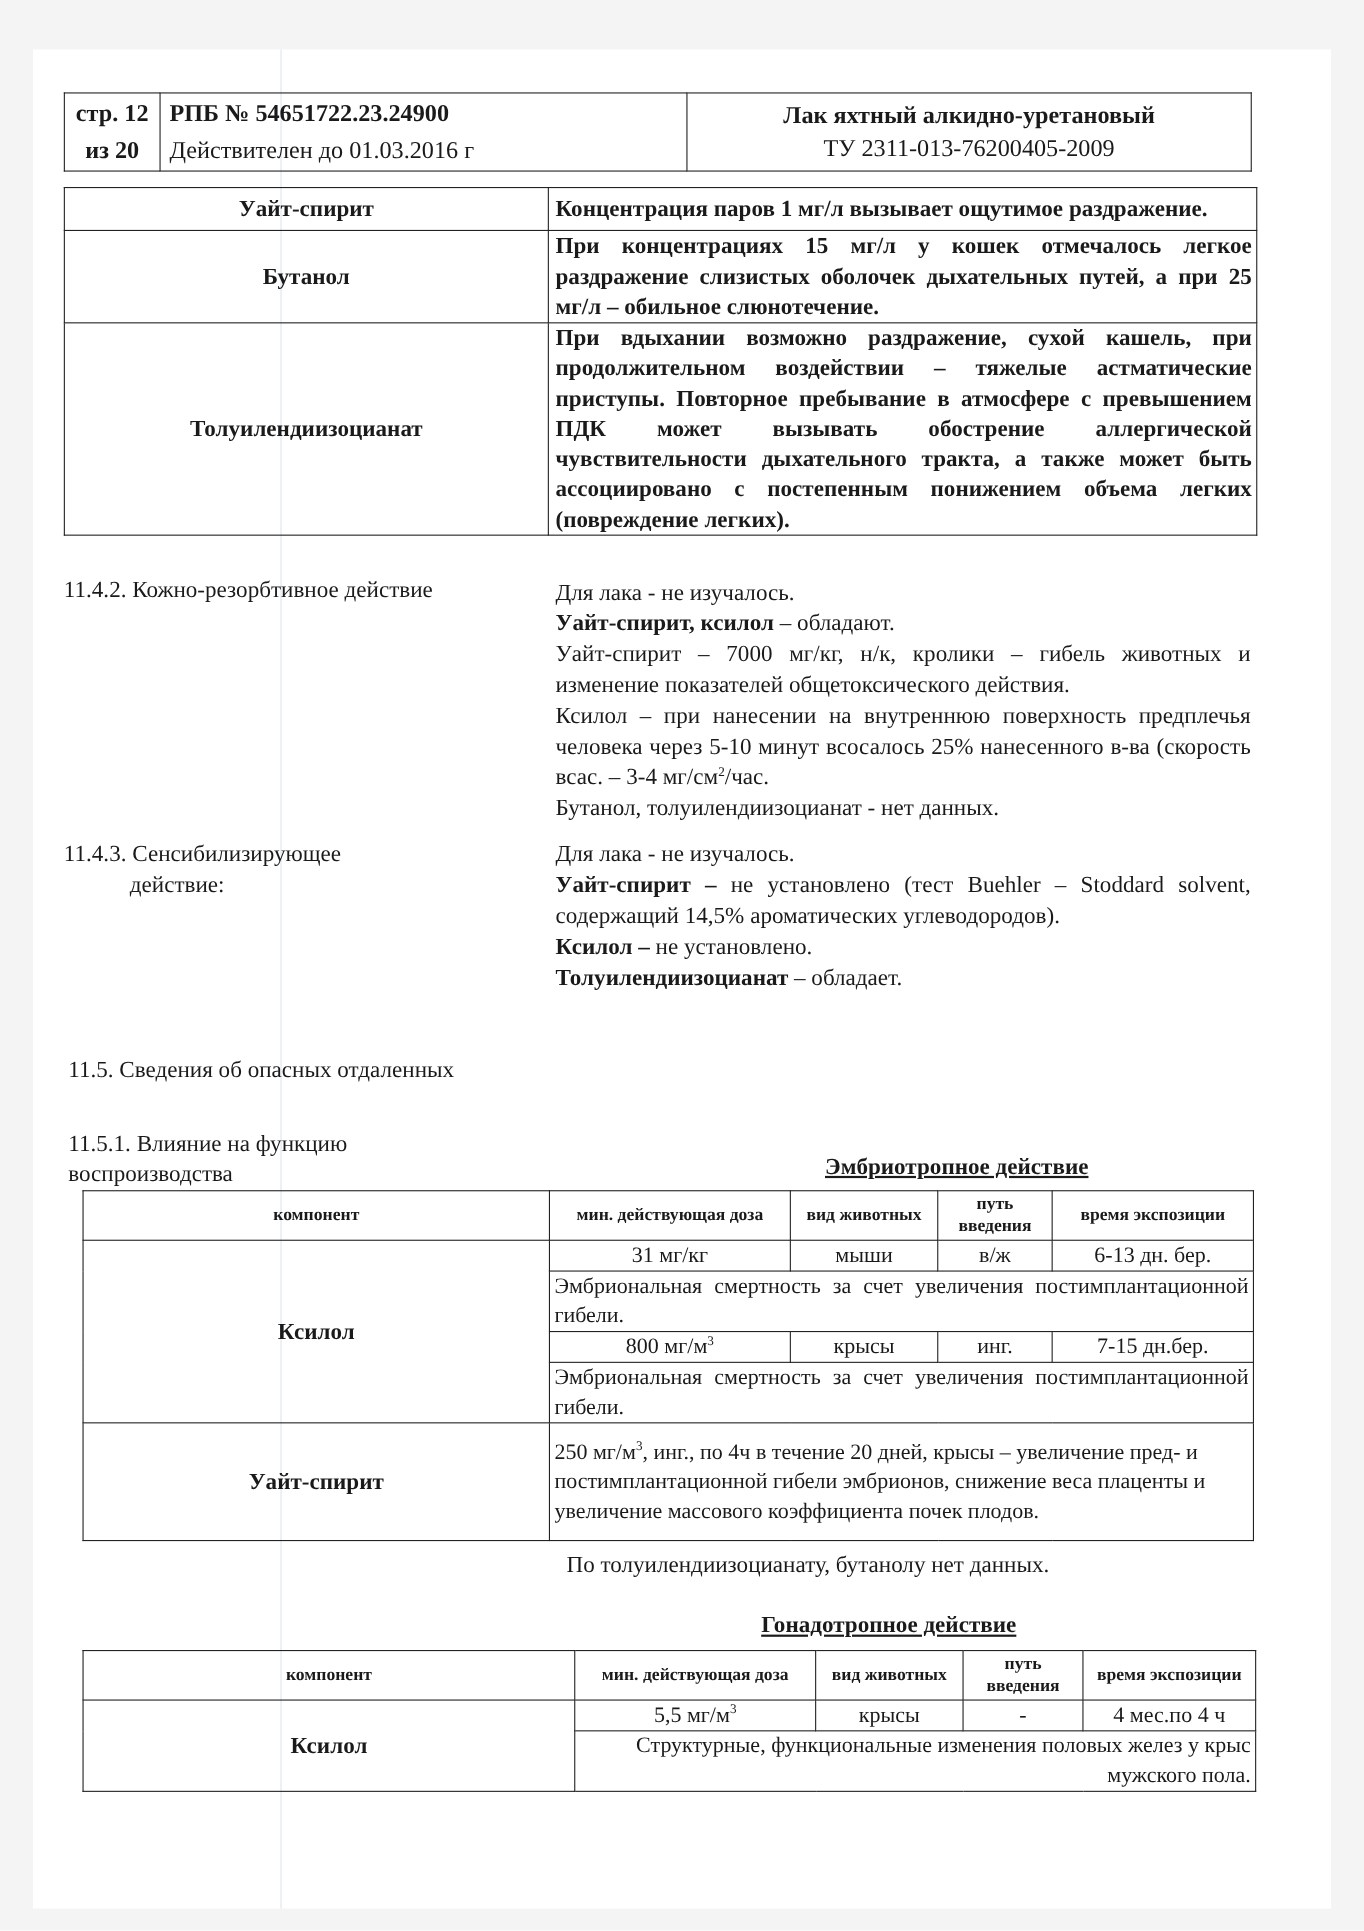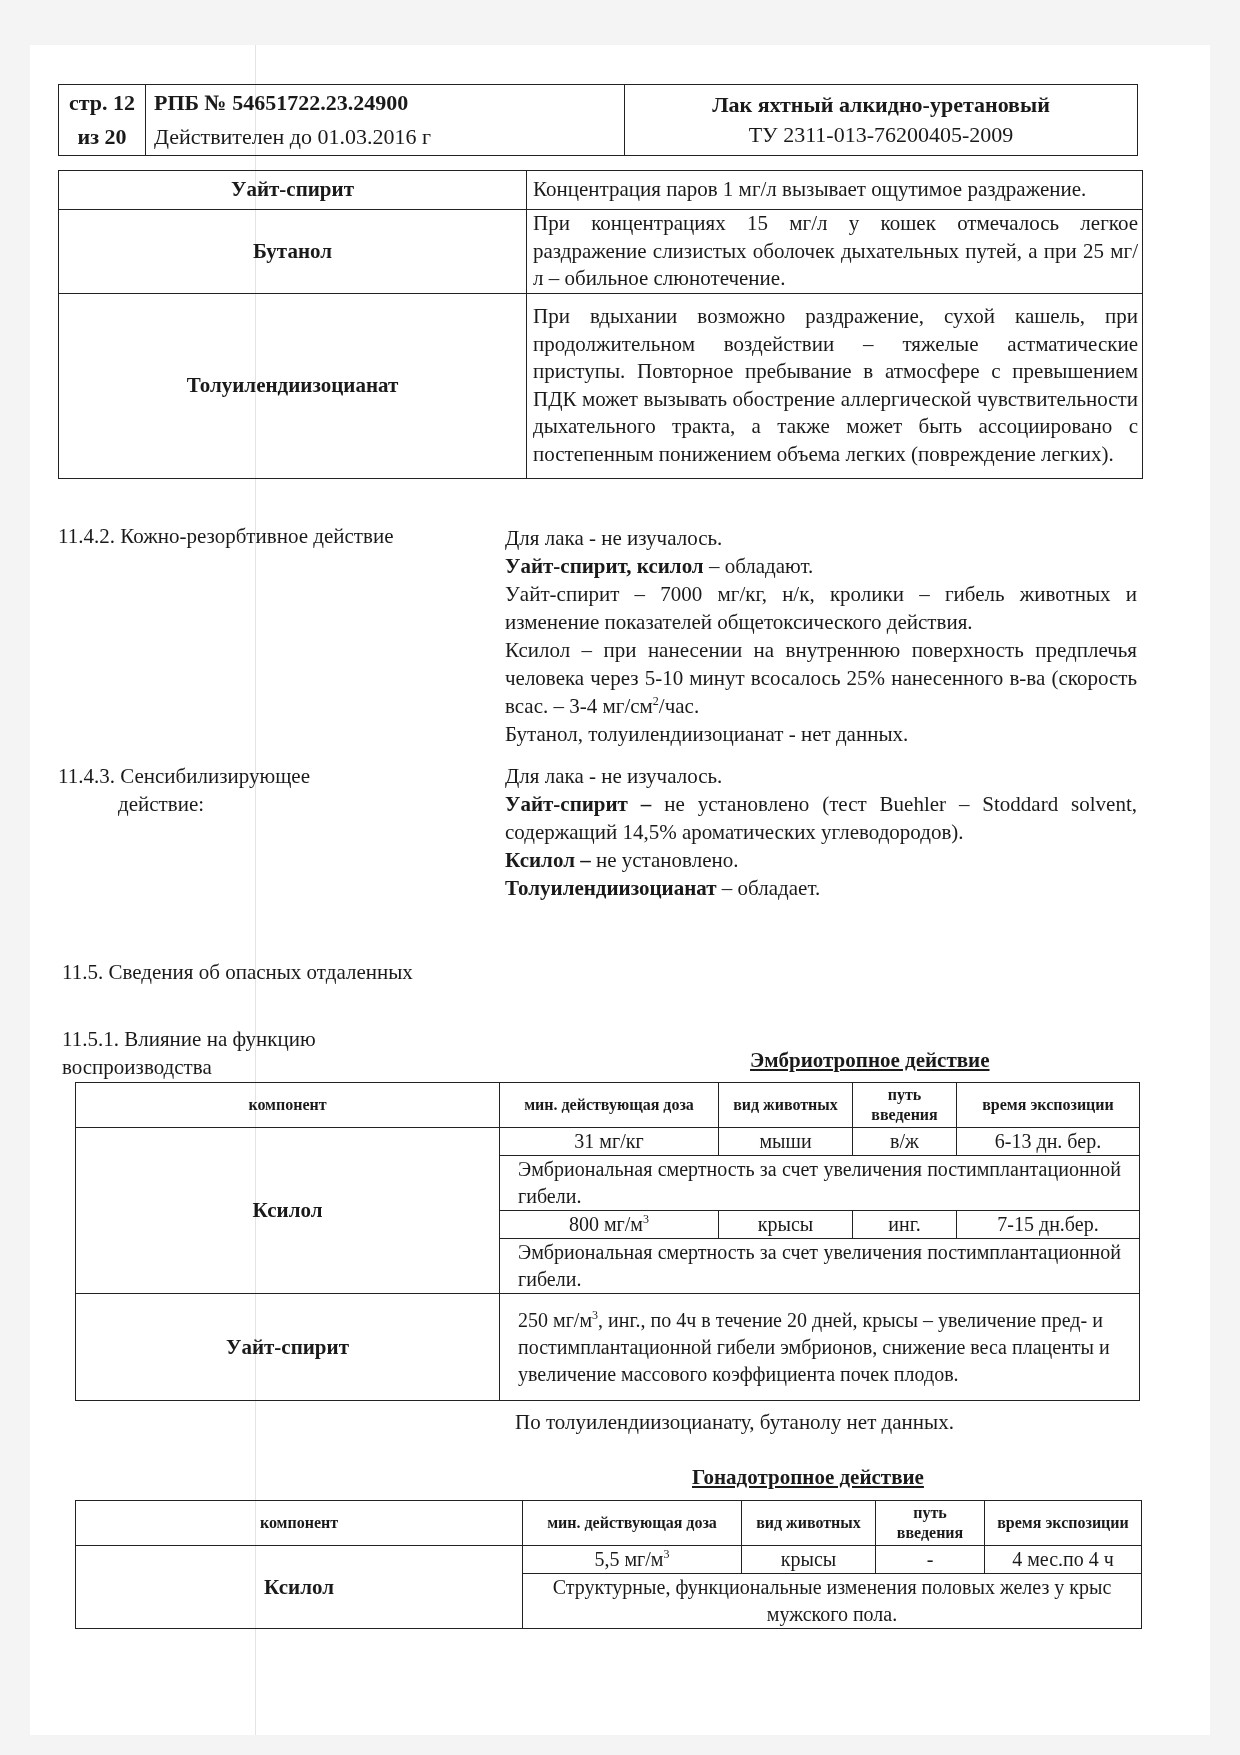--- a/index.html
+++ b/index.html
@@ -11,50 +11,50 @@
       position: relative;
       overflow: hidden;
     }
     .page {
       position: absolute; left: 30px; top: 45px;
       width: 1180px; height: 1690px;
       background: #ffffff;
     }
     .abs { position: absolute; }
     table { border-collapse: collapse; }
-    td { border: 1.5px solid #222; vertical-align: middle; padding: 0 18px; }
+    td { border: 1.5px solid #222; vertical-align: middle; padding: 0 4px; }
 
     
     .hdr { left: 58px; top: 84px; width: 1080px; height: 72px; font-size: 22px; }
     .hdr td { height: 34px; padding: 0 8px; }
     .hdr .pg { width: 70px; font-weight: bold; text-align: center; line-height: 34px; border-radius: 16px; }
     .hdr .rpb { width: 462px; line-height: 34px; }
     .hdr .prod { text-align: center; line-height: 30px; }
 
     
     .tox { left: 58px; top: 170px; width: 1085px; font-size: 21px; line-height: 27.5px; }
     .tox td.name { width: 431px; text-align: center; font-weight: bold; }
-    .tox td.desc { text-align: justify; padding: 0 4px 0 6px; }
+    .tox td.desc { text-align: justify; padding: 0 4px 0 6px; font-weight: bold; }
 
     .sec { font-size: 21px; line-height: 28px; }
     .just { text-align: justify; }
     .underline-title { font-weight: bold; text-decoration: underline; font-size: 21px; }
 
     .embr { left: 75px; top: 1082px; width: 1065px; font-size: 20px; line-height: 27px; }
     .embr th, .embr td.h {
       border: 1.5px solid #222; font-size: 16px; font-weight: bold; text-align: center; line-height: 20px; padding: 2px 4px;
     }
     .embr td { text-align: center; }
     .embr td.note { text-align: justify; }
     .embr td.comp { font-weight: bold; font-size: 21px; }
 
     .gon { left: 75px; top: 1500px; width: 1067px; font-size: 20px; line-height: 27px; }
     .gon td.h { font-size: 16px; font-weight: bold; text-align: center; line-height: 20px; padding: 2px 4px; }
     .gon td { text-align: center; }
-    .gon td.note { text-align: center; }
+    .gon td.note { text-align: right; }
     .gon td.comp { font-weight: bold; font-size: 21px; }
     sup { font-size: 12px; line-height: 0; }
     .margin-line { left: 255px; top: 45px; width: 1px; height: 1690px; background: #dbe6f0; }
   </style>
 </head>
 <body>
 
 <div class="page"></div>
 <div class="abs margin-line"></div>
 

